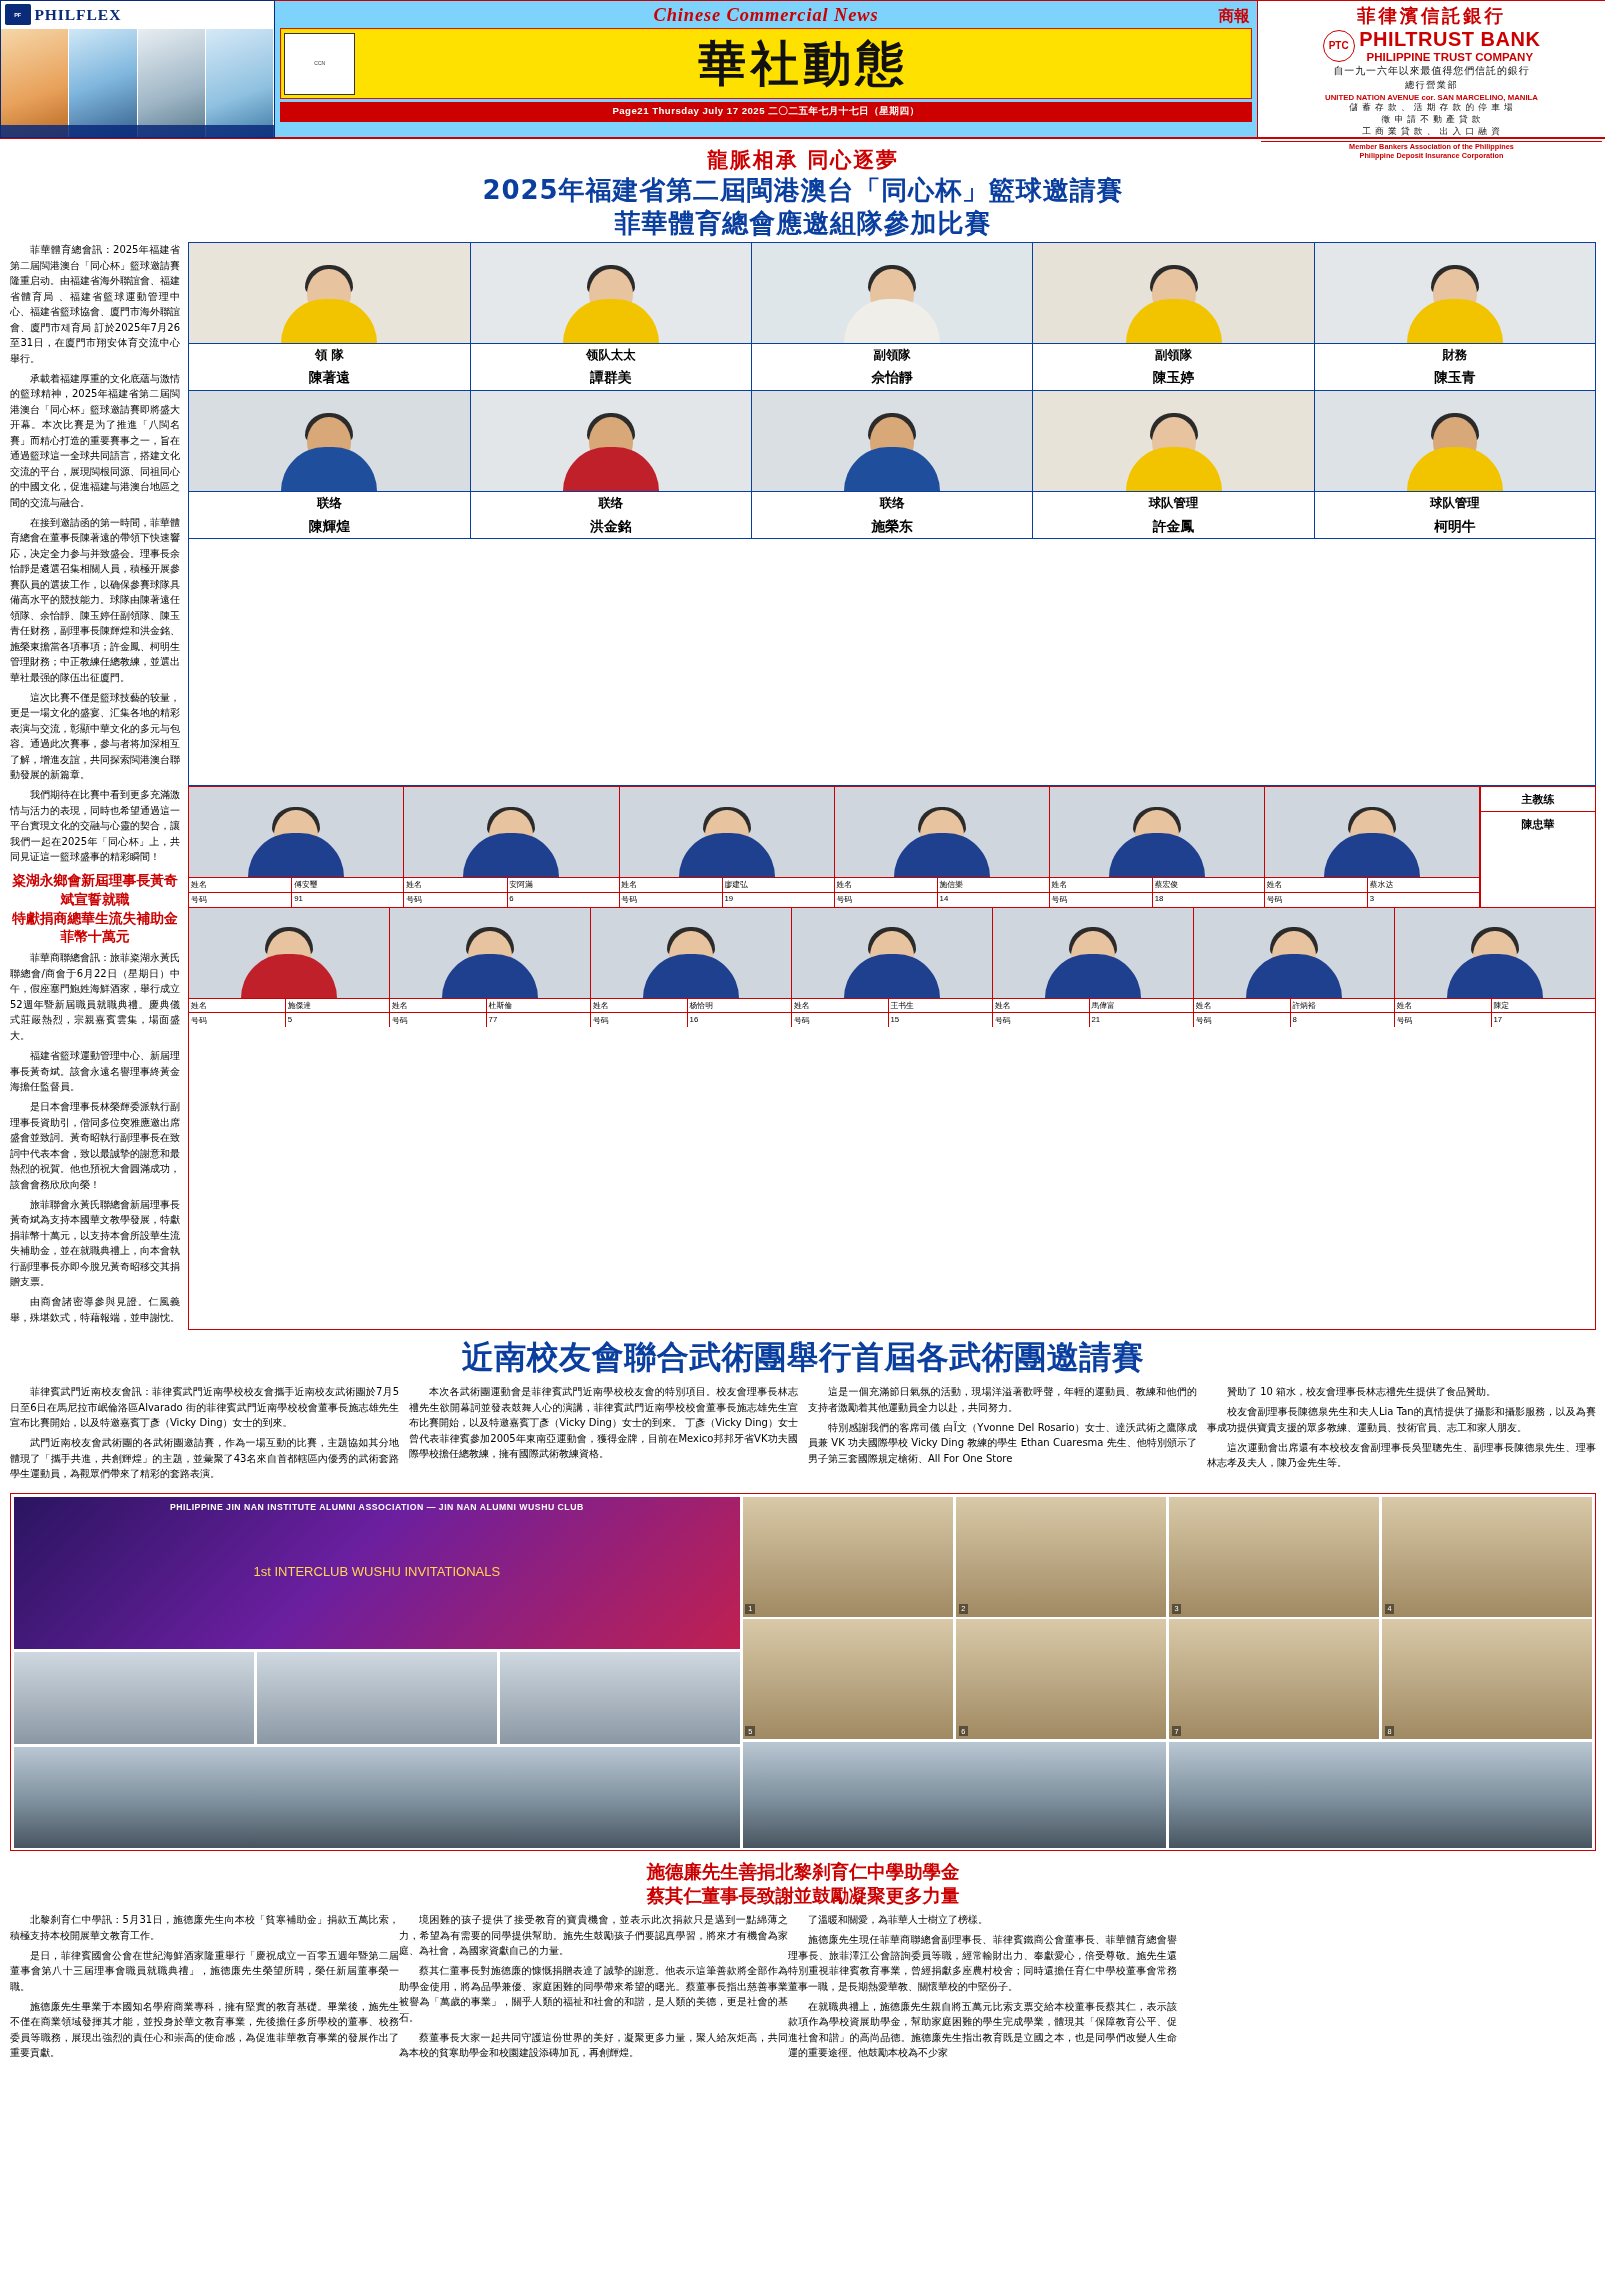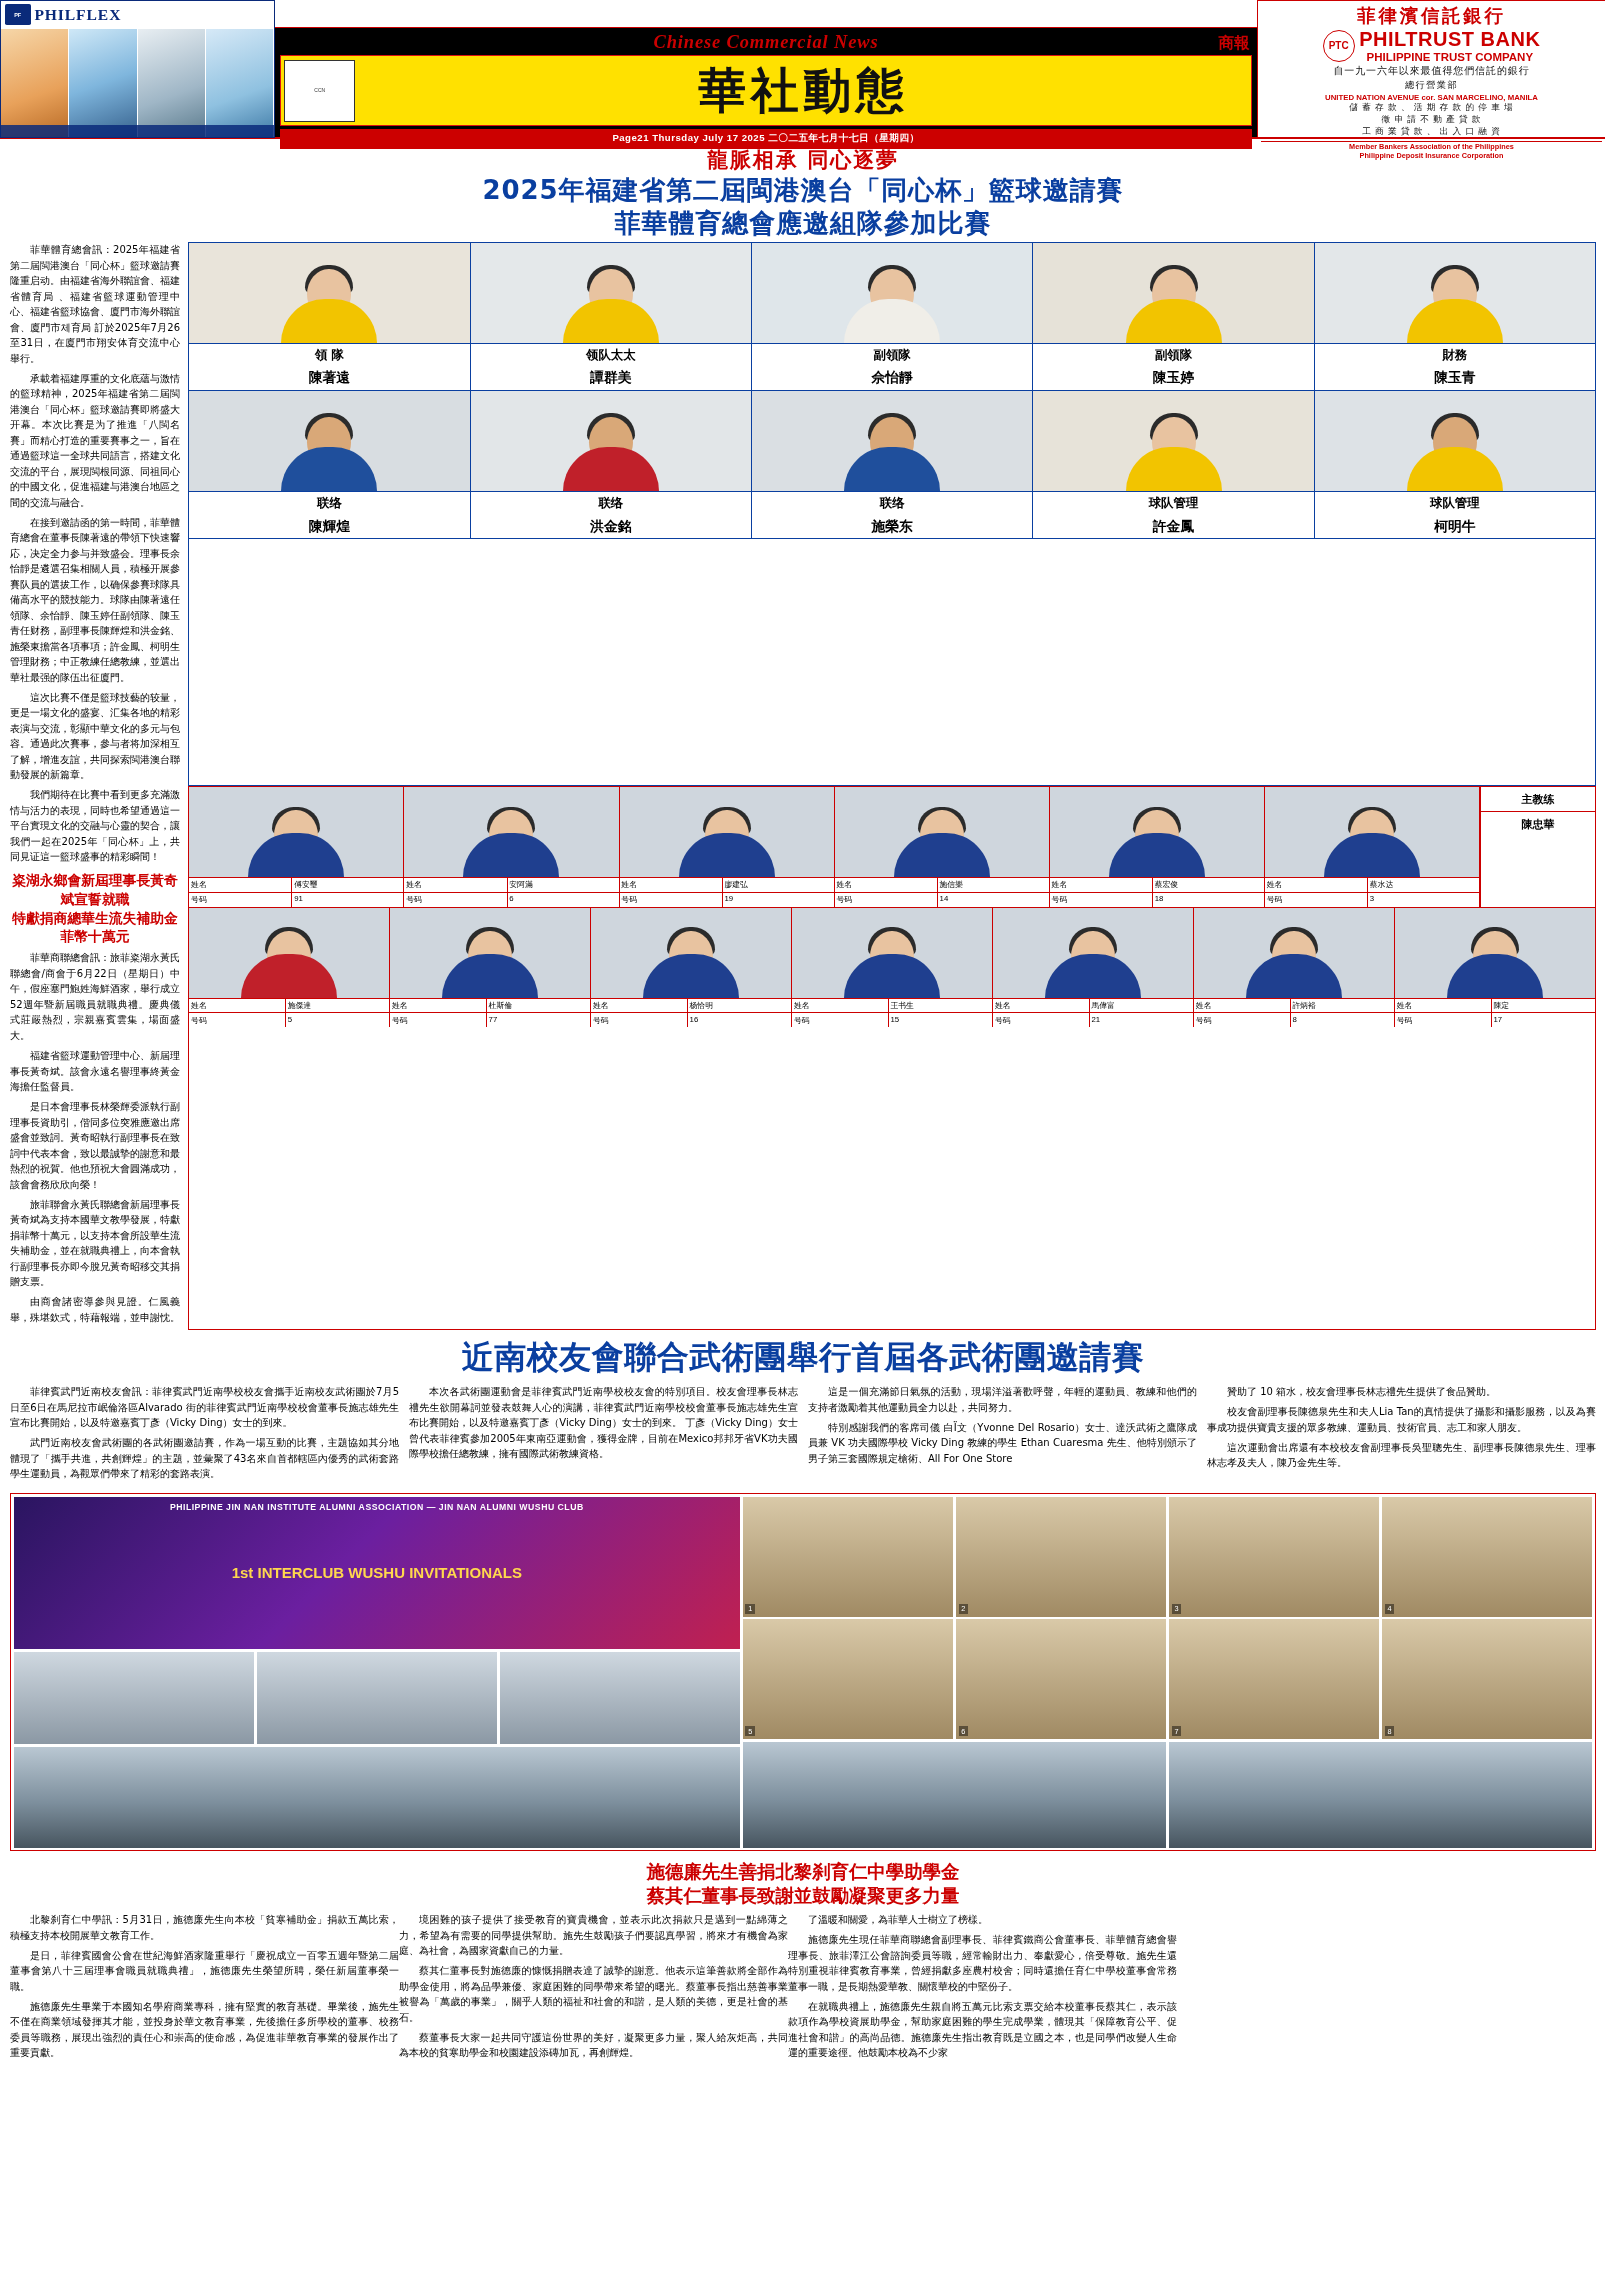--- a/index.html
+++ b/index.html
@@ -13,21 +13,21 @@
   .pf-logo{width:26px;height:21px;margin:1.8px 3.7px;background:#0a2a7a;color:#fff;font-weight:bold;font-size:5.5px;display:flex;align-items:center;justify-content:center;border-radius:1.8px;}
   .pf-name{font-size:15.6px;font-weight:bold;color:#0a2a7a;letter-spacing:0.9px;font-family:"Liberation Serif",serif;}
   .pf-photos{position:absolute;top:27.5px;left:0;right:0;bottom:0;display:flex;}
   .pf-ph{flex:1;border-right:0.9px solid #fff;}
   .pf-ph1{background:linear-gradient(160deg,#f6d6a8,#e8a15a 60%,#b86a25);}
   .pf-ph2{background:linear-gradient(160deg,#cfe8f7,#7fb6dd 50%,#36618d);}
   .pf-ph3{background:linear-gradient(160deg,#e8eef2,#9fb6c6 60%,#5a7a8c);}
   .pf-ph4{background:linear-gradient(160deg,#d6e9f7,#8fc1e0 60%,#3f7aa6);}
   .pf-strip{position:absolute;left:0;bottom:0;width:100%;height:12px;background:#0a2a7a;opacity:.85;}
 
-  .mh-mid{flex:1;border-top:1.4px solid #c00;border-bottom:1.4px solid #c00;background:#000000;position:relative;margin-top:27px;}
+  .mh-mid{flex:1;border-top:1.4px solid #c00;border-bottom:1.4px solid #c00;background:#7dd3fc;position:relative;}
   .ccn-title{text-align:center;font-family:"Liberation Serif",serif;font-style:italic;font-weight:bold;font-size:18.4px;color:#c00;padding-top:3.7px;letter-spacing:0.9px;}
   .ccn-cn{position:absolute;right:7.3px;top:4.6px;font-size:15.6px;color:#c00;font-weight:bold;font-family:"DejaVu Sans",sans-serif;}
   .ccn-yellow{margin:2.8px 4.6px 0 4.6px;height:69px;background:#ffe100;border:0.9px solid #d11;display:flex;align-items:center;}
   .ccn-stamp{width:69px;height:60px;margin-left:3.7px;background:#fff;border:0.9px solid #333;display:flex;align-items:center;justify-content:center;font-size:5px;color:#333;text-align:center;line-height:1.1;}
   .ccn-big{flex:1;text-align:center;font-family:"DejaVu Sans",sans-serif;font-weight:bold;font-size:48px;color:#111;letter-spacing:4.6px;}
   .ccn-foot{margin:2.8px 4.6px 0 4.6px;background:#c00;color:#fff;text-align:center;font-size:9.6px;font-weight:bold;padding:3.2px 0;letter-spacing:0.5px;}
 
   .mh-right{width:349px;border:1.4px solid #c00;box-sizing:border-box;background:#fff;padding:1.8px 2.8px;}
   .pt-cn{text-align:center;color:#c00;font-weight:bold;font-size:18.4px;letter-spacing:2.8px;font-family:"DejaVu Sans",sans-serif;}
   .pt-row{display:flex;align-items:center;justify-content:center;gap:4.6px;}
@@ -81,21 +81,21 @@
   .sec2{display:flex;padding:0 10px;gap:10px;}
   .c4{width:calc((100% - 30px)/4);font-size:10px;line-height:1.55;text-align:justify;font-family:"DejaVu Sans",sans-serif;}
   .c4 p{margin:0 0 4.6px;text-indent:2em;}
 
   
   .photoblock{margin:7.3px 10px 0;border:1.4px solid #c00;padding:2.8px;display:flex;gap:2.8px;height:358px;box-sizing:border-box;}
   .pb-left{width:46%;display:flex;flex-direction:column;gap:2.8px;}
   .pb-right{flex:1;display:flex;flex-direction:column;gap:2.8px;}
   .poster{height:152px;background:linear-gradient(135deg,#2a1560,#6b1fa0 45%,#c02050);position:relative;overflow:hidden;}
   .poster .ptitle{position:absolute;top:4.6px;left:0;right:0;text-align:center;color:#fff;font-weight:bold;font-size:8.7px;letter-spacing:0.5px;}
-  .poster .psub{position:absolute;top:44%;left:0;right:0;text-align:center;color:#ffd84d;font-weight:bold;font-size:15px;}
+  .poster .psub{position:absolute;top:44%;left:0;right:0;text-align:center;color:#ffd84d;font-weight:normal;font-size:13px;}
   .pb-row{display:flex;gap:2.8px;flex:1;}
   .pbimg{flex:1;background:#9aa7b2;position:relative;overflow:hidden;}
   .grp{background:linear-gradient(180deg,#b9c7d2 0%,#7d8f9d 55%,#47555f 100%);}
   .hall{background:linear-gradient(180deg,#cfd8e0,#8b98a4);}
   .wushu{background:linear-gradient(180deg,#d9c9a8,#a08a63);}
   .pbimg .badge{position:absolute;left:2.8px;bottom:2.8px;color:#fff;font-size:7.3px;background:rgba(0,0,0,.45);padding:0.5px 2.8px;}
 
   
   .bottomhead{color:#c00;font-weight:bold;font-size:18.4px;text-align:center;line-height:1.3;margin:8.3px 0 4.6px;font-family:"DejaVu Sans",sans-serif;}
   .sec3{display:flex;padding:0 10px 11px;}

